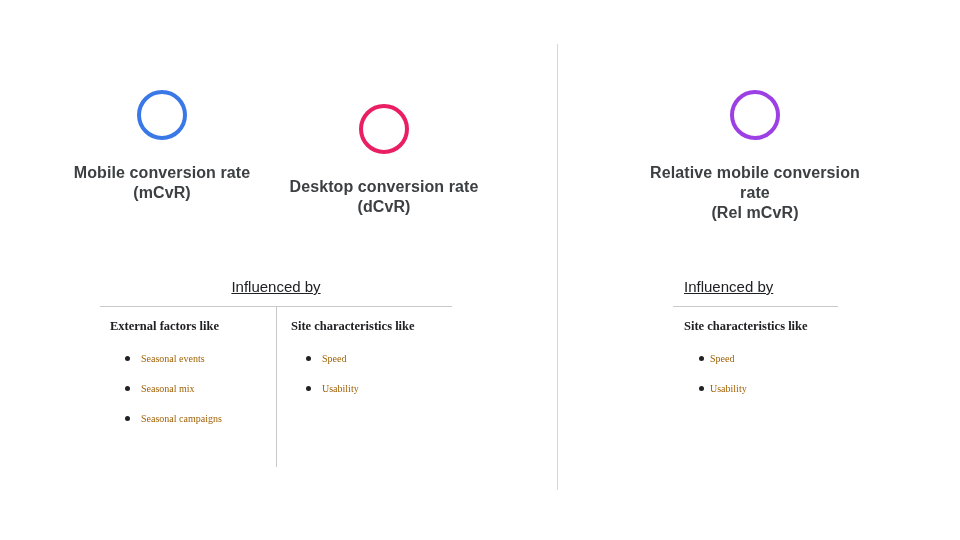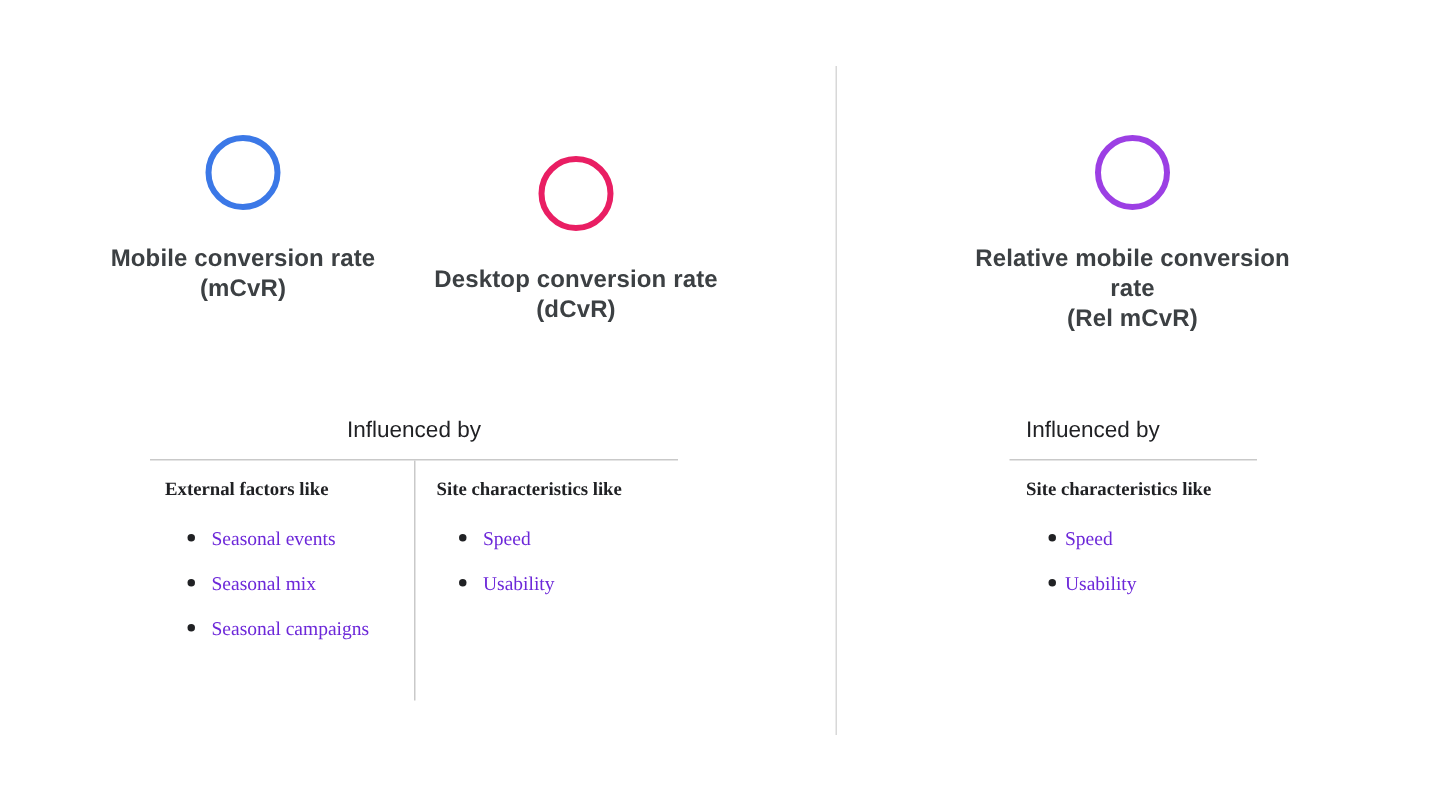--- a/index.html
+++ b/index.html
@@ -64,20 +64,21 @@
   
   .influenced {
     position: absolute;
   }
   .influenced-title {
     font-size: 15px;
     font-weight: normal;
     color: #202124;
     line-height: 20px;
     padding-bottom: 9px;
+    text-decoration: underline;
   }
   .influenced-rule {
     height: 1px;
     background: #c9c9c9;
     width: 100%;
   }
 
   .columns {
     display: flex;
     align-items: stretch;
@@ -94,22 +95,22 @@
     padding-top: 11px;
   }
   ul.bullets {
     list-style: none;
     margin: 0;
     padding: 0;
     padding-top: 16px;
   }
   ul.bullets li {
     position: relative;
-    font-size: 13px;
-    color: #6d28d9;
+    font-size: 10px;
+    color: #a16207;
     line-height: 15px;
     padding-left: 31px;
     margin-bottom: 15px;
   }
   ul.bullets li::before {
     content: "";
     position: absolute;
     left: 15px;
     top: 5px;
     width: 5px;

